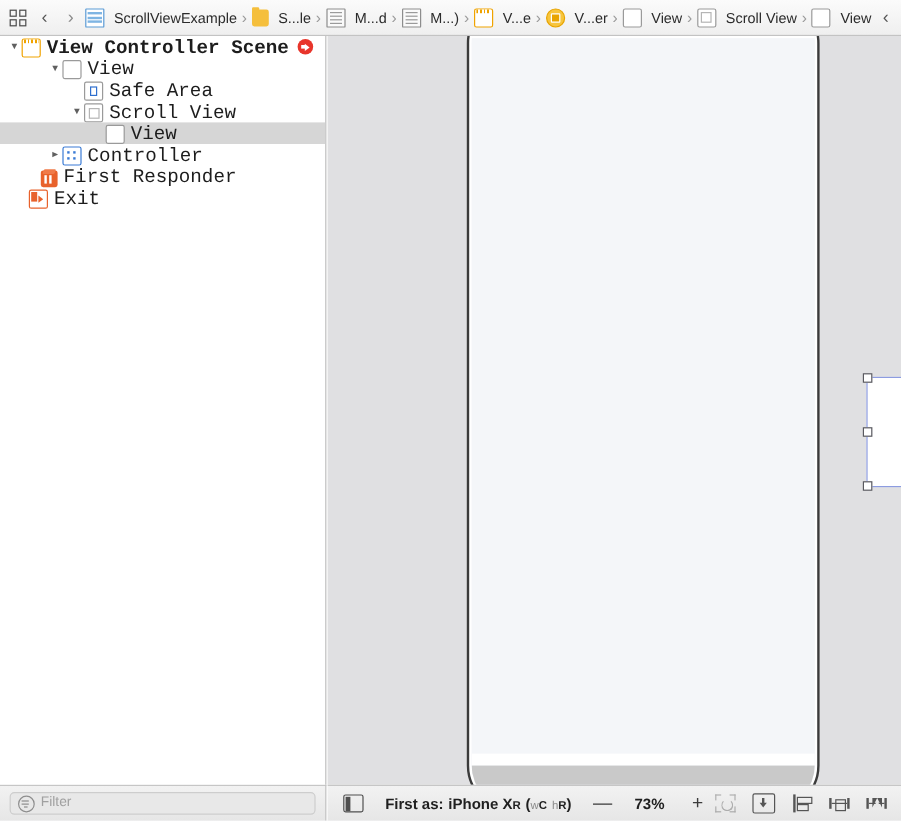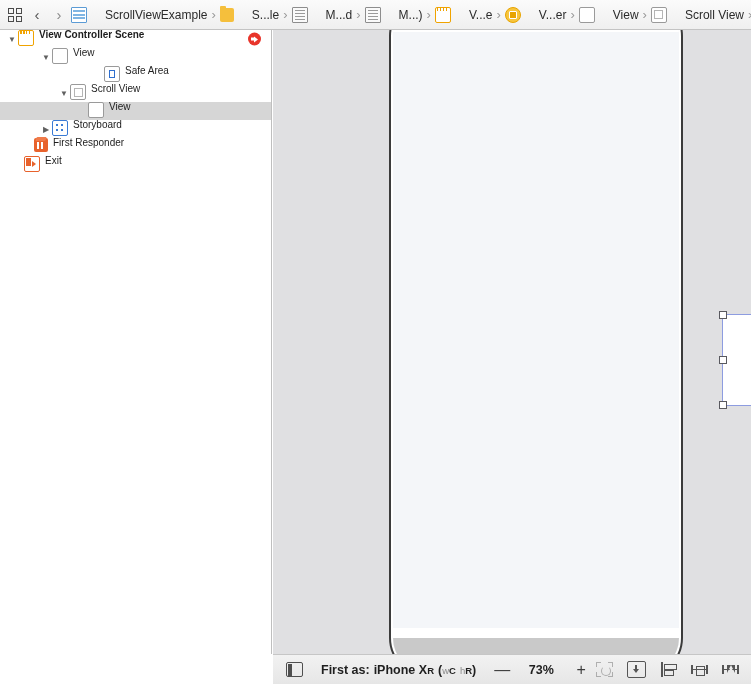--- a/index.html
+++ b/index.html
@@ -19,21 +19,21 @@
     display:flex;align-items:center;box-sizing:border-box;
     padding:0 4px;
   }
   .jb-icon-btn{
     width:22px;height:22px;display:flex;align-items:center;justify-content:center;
     color:#4a4a4a;flex:0 0 auto;
   }
   .chev{font-size:15px;color:#8a8a8a;line-height:1;}
   .chev.dark{color:#555;}
   .crumb{
-    display:flex;align-items:center;gap:18px;flex:0 0 auto;
+    display:flex;align-items:center;gap:8px;flex:0 0 auto;
     padding:0 1px;height:22px;
   }
   .crumb .lbl{
     font-size:12px;color:#2b2b2b;white-space:nowrap;line-height:1;
   }
   .sep{
     font-size:13px;color:#9a9a9a;margin:0 3px;flex:0 0 auto;line-height:1;
   }
   .grid-icon{display:grid;grid-template-columns:6px 6px;grid-template-rows:6px 6px;gap:2px;}
   .grid-icon i{display:block;border:1.4px solid #4a4a4a;box-sizing:border-box;}
@@ -88,22 +88,22 @@
     border:1px solid #b5b5b5;
   }
 
   
   #outline{
     position:absolute;left:0;top:30px;width:272px;height:624px;
     background:#ffffff;border-right:1px solid #bfbfbf;
     box-sizing:border-box;overflow:hidden;
   }
   .row{
-    position:relative;height:18px;display:flex;align-items:flex-start;
-    font-size:10px;color:#1d1d1d;white-space:nowrap;
+    position:relative;height:18px;display:flex;align-items:flex-end;
+    font-size:16px;color:#1d1d1d;white-space:nowrap;font-family:Liberation Mono, monospace;
   }
   .row.sel{background:#d6d6d6;}
   .disc{
     width:12px;height:18px;display:flex;align-items:center;justify-content:center;
     flex:0 0 auto;color:#606060;font-size:8px;
   }
   .disc.open:before{content:"\25BC";}
   .disc.closed:before{content:"\25B6";}
   .disc.none:before{content:"";}
   .row .ticon{margin-right:5px;flex:0 0 auto;}
@@ -403,59 +403,65 @@
       <span class="stop-badge"></span>
     </div>
 
 
     <div class="row" style="padding-left:40px">
       <span class="disc open"></span>
       <span class="ic ic-view ticon"></span>
       <span class="rlabel">View</span>
     </div>
 
-    <div class="row" style="padding-left:92px">
+    <div class="row" style="padding-left:58px">
       <span class="disc none"></span>
       <span class="ic-safearea ticon"></span>
       <span class="rlabel">Safe Area</span>
     </div>
 
     <div class="row" style="padding-left:58px">
       <span class="disc open"></span>
       <span class="ic ic-scroll ticon"></span>
       <span class="rlabel">Scroll View</span>
     </div>
 
     <div class="row sel" style="padding-left:76px">
       <span class="disc none"></span>
       <span class="ic ic-view ticon"></span>
       <span class="rlabel">View</span>
     </div>
 
     <div class="row" style="padding-left:40px">
       <span class="disc closed"></span>
       <span class="ic-constraints ticon"></span>
-      <span class="rlabel">Storyboard</span>
+      <span class="rlabel">Controller</span>
     </div>
 
     <div class="row" style="padding-left:22px">
       <span class="disc none"></span>
       <span class="ic-firstresp ticon"></span>
       <span class="rlabel">First Responder</span>
     </div>
 
     <div class="row" style="padding-left:12px">
       <span class="disc none"></span>
       <span class="ic-exit ticon"></span>
       <span class="rlabel">Exit</span>
     </div>
 
 
   </div>
 
+  <div id="filterbar">
+    <div id="filterfield">
+      <span class="filter-glyph"></span>
+      <span class="ph">Filter</span>
+    </div>
+  </div>
 
   <div id="canvas">
 
     <div id="entry-arrow">
       <svg width="70" height="14" viewBox="0 0 70 14">
         <line x1="0" y1="7" x2="62" y2="7" stroke="#8a8a8a" stroke-width="2"></line>
         <polyline points="52,0 64,7 52,14" fill="none" stroke="#8a8a8a" stroke-width="2"></polyline>
       </svg>
     </div>
 

